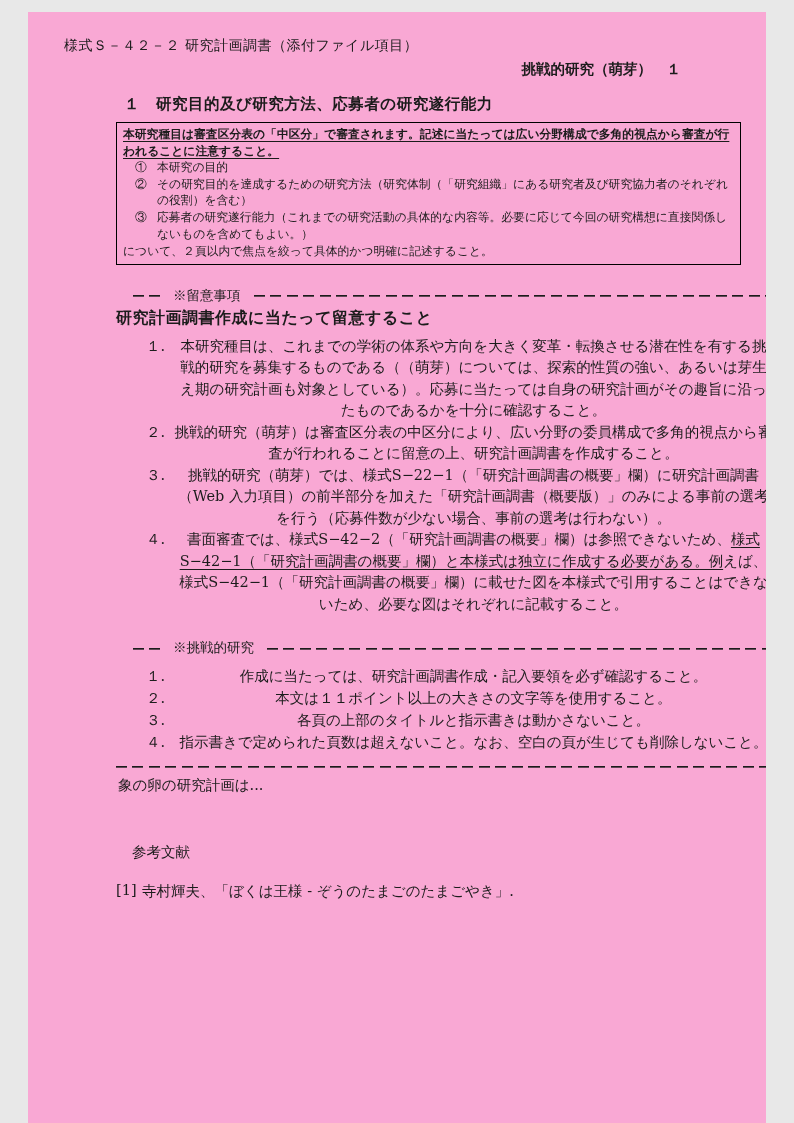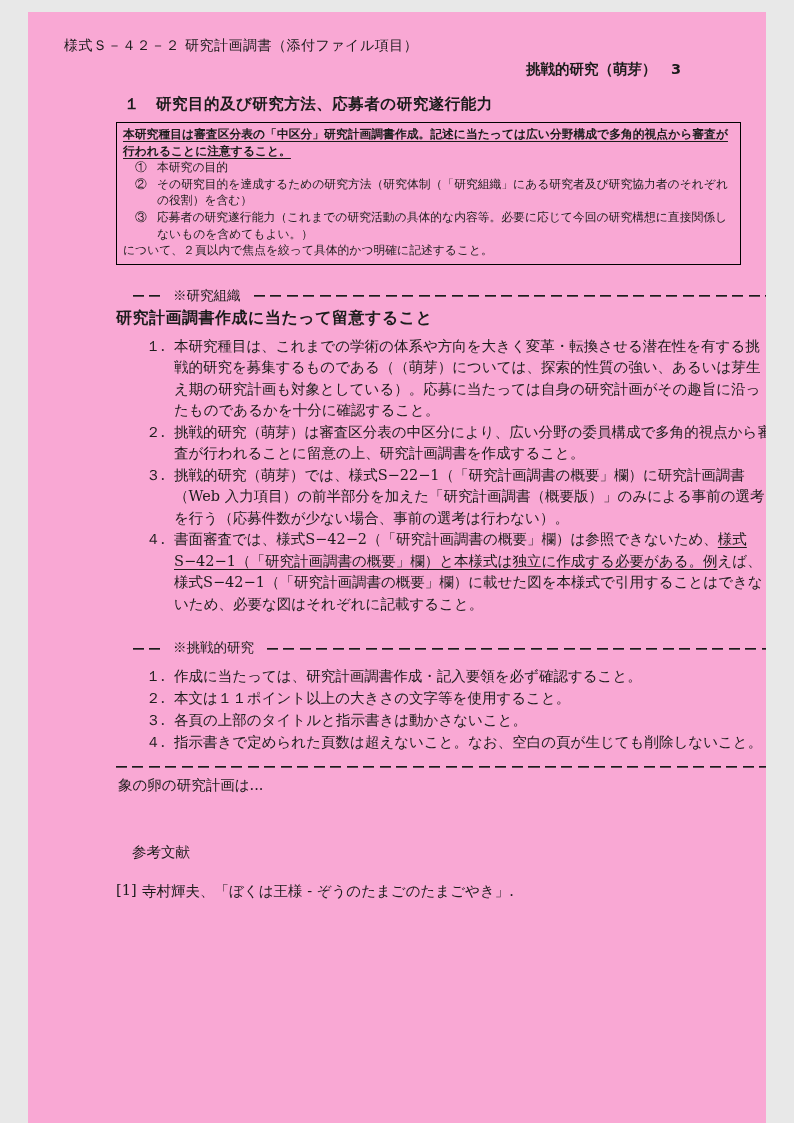--- a/index.html
+++ b/index.html
@@ -43,21 +43,21 @@
   }
   .box-lead{
     font-weight:bold;
     text-decoration:underline;
     text-decoration-thickness:1.4px;
     text-underline-offset:2.5px;
   }
   .citem{display:flex;margin-left:12px;}
   .cnum{flex:none;width:22px;}
   .ctext{flex:1;}
-  .box-footer{margin-top:1px;font-family:Liberation Mono, monospace;}
+  .box-footer{margin-top:1px;}
 
   .dashrow{
     display:flex;align-items:stretch;
     height:20px;
     font-size:13.5px;line-height:20px;
     margin:15px 0 0 17px;
   }
   .dash{
     background-image:repeating-linear-gradient(90deg,#1c1c1c 0,#1c1c1c 11px,transparent 11px,transparent 16.5px);
     background-size:100% 1.7px;
@@ -71,21 +71,21 @@
   .notes-heading{
     margin:3px 0 2px 0;
     font-size:16px;font-weight:bold;
     letter-spacing:0.5px;
   }
 
   .nlist{margin:7px 0 0 30px;font-size:14.5px;line-height:21.5px;}
   .nlist2{line-height:22px;margin-top:8px;}
   .item{display:flex;}
   .num{flex:none;width:28px;}
-  .txt{flex:1;}
+  .txt{flex:1;text-align:center;}
   .u{
     text-decoration:underline;
     text-underline-offset:3px;
     text-decoration-thickness:1px;
   }
 
   .warning{
     margin:7px 0 0 12px;
     color:#c22a26;
     font-size:14.5px;line-height:23px;
@@ -104,46 +104,46 @@
   .ref-item{display:flex;margin:20px 0 0 0;font-size:14.5px;}
   .ref-num{flex:none;width:26px;}
   .ref-text{flex:1;}
 </style>
 </head>
 <body>
 
 <div class="page">
 
   <div class="hdr-left">様式Ｓ－４２－２ 研究計画調書（添付ファイル項目）</div>
-  <div class="hdr-right gothic">挑戦的研究（萌芽）　3</div>
+  <div class="hdr-right gothic">挑戦的研究（萌芽）　１</div>
 
   <div class="content">
 
     <div class="section-title gothic">１　研究目的及び研究方法、応募者の研究遂行能力</div>
 
     <div class="inst-box">
-      <div class="box-lead gothic">本研究種目は審査区分表の「中区分」研究計画調書作成。記述に当たっては広い分野構成で多角的視点から審査が行われることに注意すること。</div>
+      <div class="box-lead gothic">本研究種目は審査区分表の「中区分」で審査されます。記述に当たっては広い分野構成で多角的視点から審査が行われることに注意すること。</div>
       <div class="citem">
         <span class="cnum">①</span>
         <span class="ctext">本研究の目的</span>
       </div>
       <div class="citem">
         <span class="cnum">②</span>
         <span class="ctext">その研究目的を達成するための研究方法（研究体制（「研究組織」にある研究者及び研究協力者のそれぞれの役割）を含む）</span>
       </div>
       <div class="citem">
         <span class="cnum">③</span>
         <span class="ctext">応募者の研究遂行能力（これまでの研究活動の具体的な内容等。必要に応じて今回の研究構想に直接関係しないものを含めてもよい。）</span>
       </div>
       <div class="box-footer">について、２頁以内で焦点を絞って具体的かつ明確に記述すること。</div>
     </div>
 
     <div class="dashrow" style="margin-top:20px;">
       <span class="dash dash-lead"></span>
-      <span class="dashlabel">※研究組織</span>
+      <span class="dashlabel">※留意事項</span>
       <span class="dash dash-fill"></span>
     </div>
 
     <div class="notes-heading gothic">研究計画調書作成に当たって留意すること</div>
 
 
     <div class="nlist">
       <div class="item">
         <span class="num">１.</span>
         <span class="txt">本研究種目は、これまでの学術の体系や方向を大きく変革・転換させる潜在性を有する挑戦的研究を募集するものである（（萌芽）については、探索的性質の強い、あるいは芽生え期の研究計画も対象としている）。応募に当たっては自身の研究計画がその趣旨に沿ったものであるかを十分に確認すること。</span>

